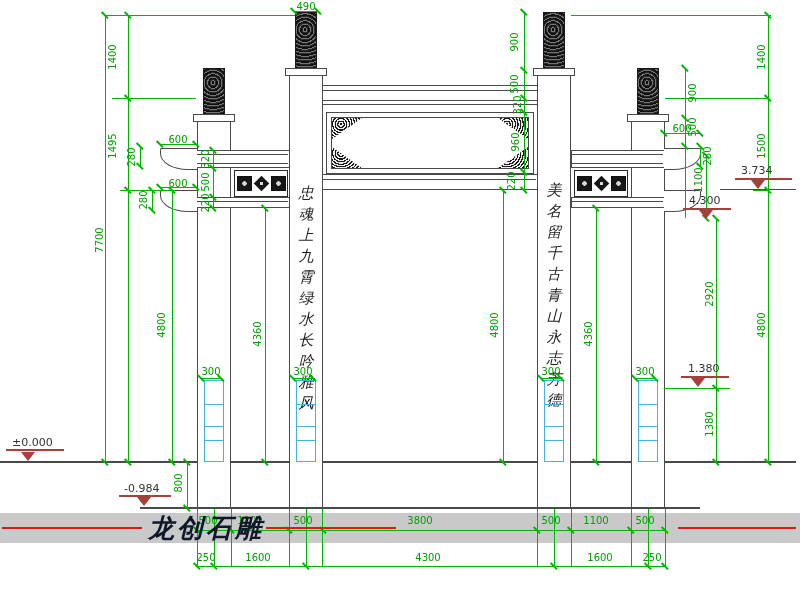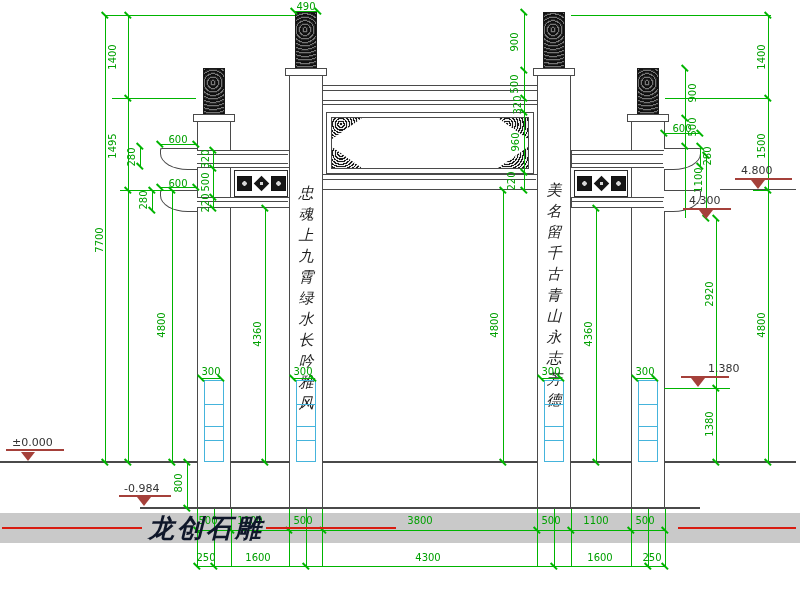--- a/index.html
+++ b/index.html
@@ -325,29 +325,29 @@
     </div>
 
   <div class="lvl-t" style="left:12px;top:436px;">±0.000</div>
   <div class="lvl-u" style="left:6px;top:449px;width:58px;"></div>
   <div class="lvl-tri" style="left:21px;top:452px;"></div>
 
   <div class="lvl-t" style="left:124px;top:482px;">-0.984</div>
   <div class="lvl-u" style="left:119px;top:495px;width:52px;"></div>
   <div class="lvl-tri" style="left:137px;top:497px;"></div>
 
-  <div class="lvl-t" style="left:741px;top:164px;">4.800</div>
+  <div class="lvl-t" style="left:741px;top:164px;">3.734</div>
   <div class="lvl-u" style="left:735px;top:178px;width:57px;"></div>
   <div class="lvl-tri" style="left:751px;top:180px;"></div>
 
   <div class="lvl-t" style="left:689px;top:194px;">4.300</div>
   <div class="lvl-u" style="left:683px;top:208px;width:48px;"></div>
   <div class="lvl-tri" style="left:699px;top:210px;"></div>
 
-  <div class="lvl-t" style="left:708px;top:362px;">1.380</div>
+  <div class="lvl-t" style="left:688px;top:362px;">1.380</div>
   <div class="lvl-u" style="left:681px;top:376px;width:48px;"></div>
   <div class="lvl-tri" style="left:691px;top:378px;"></div>
 
   <div class="redrule" style="left:2px;width:140px;"></div>
   <div class="redrule" style="left:266px;width:130px;"></div>
   <div class="redrule" style="left:678px;width:118px;"></div>
   <div class="red-cal" style="left:148px;top:511px;font-size:26px;letter-spacing:3px;">龙创石雕</div>
 
 </div>
 

